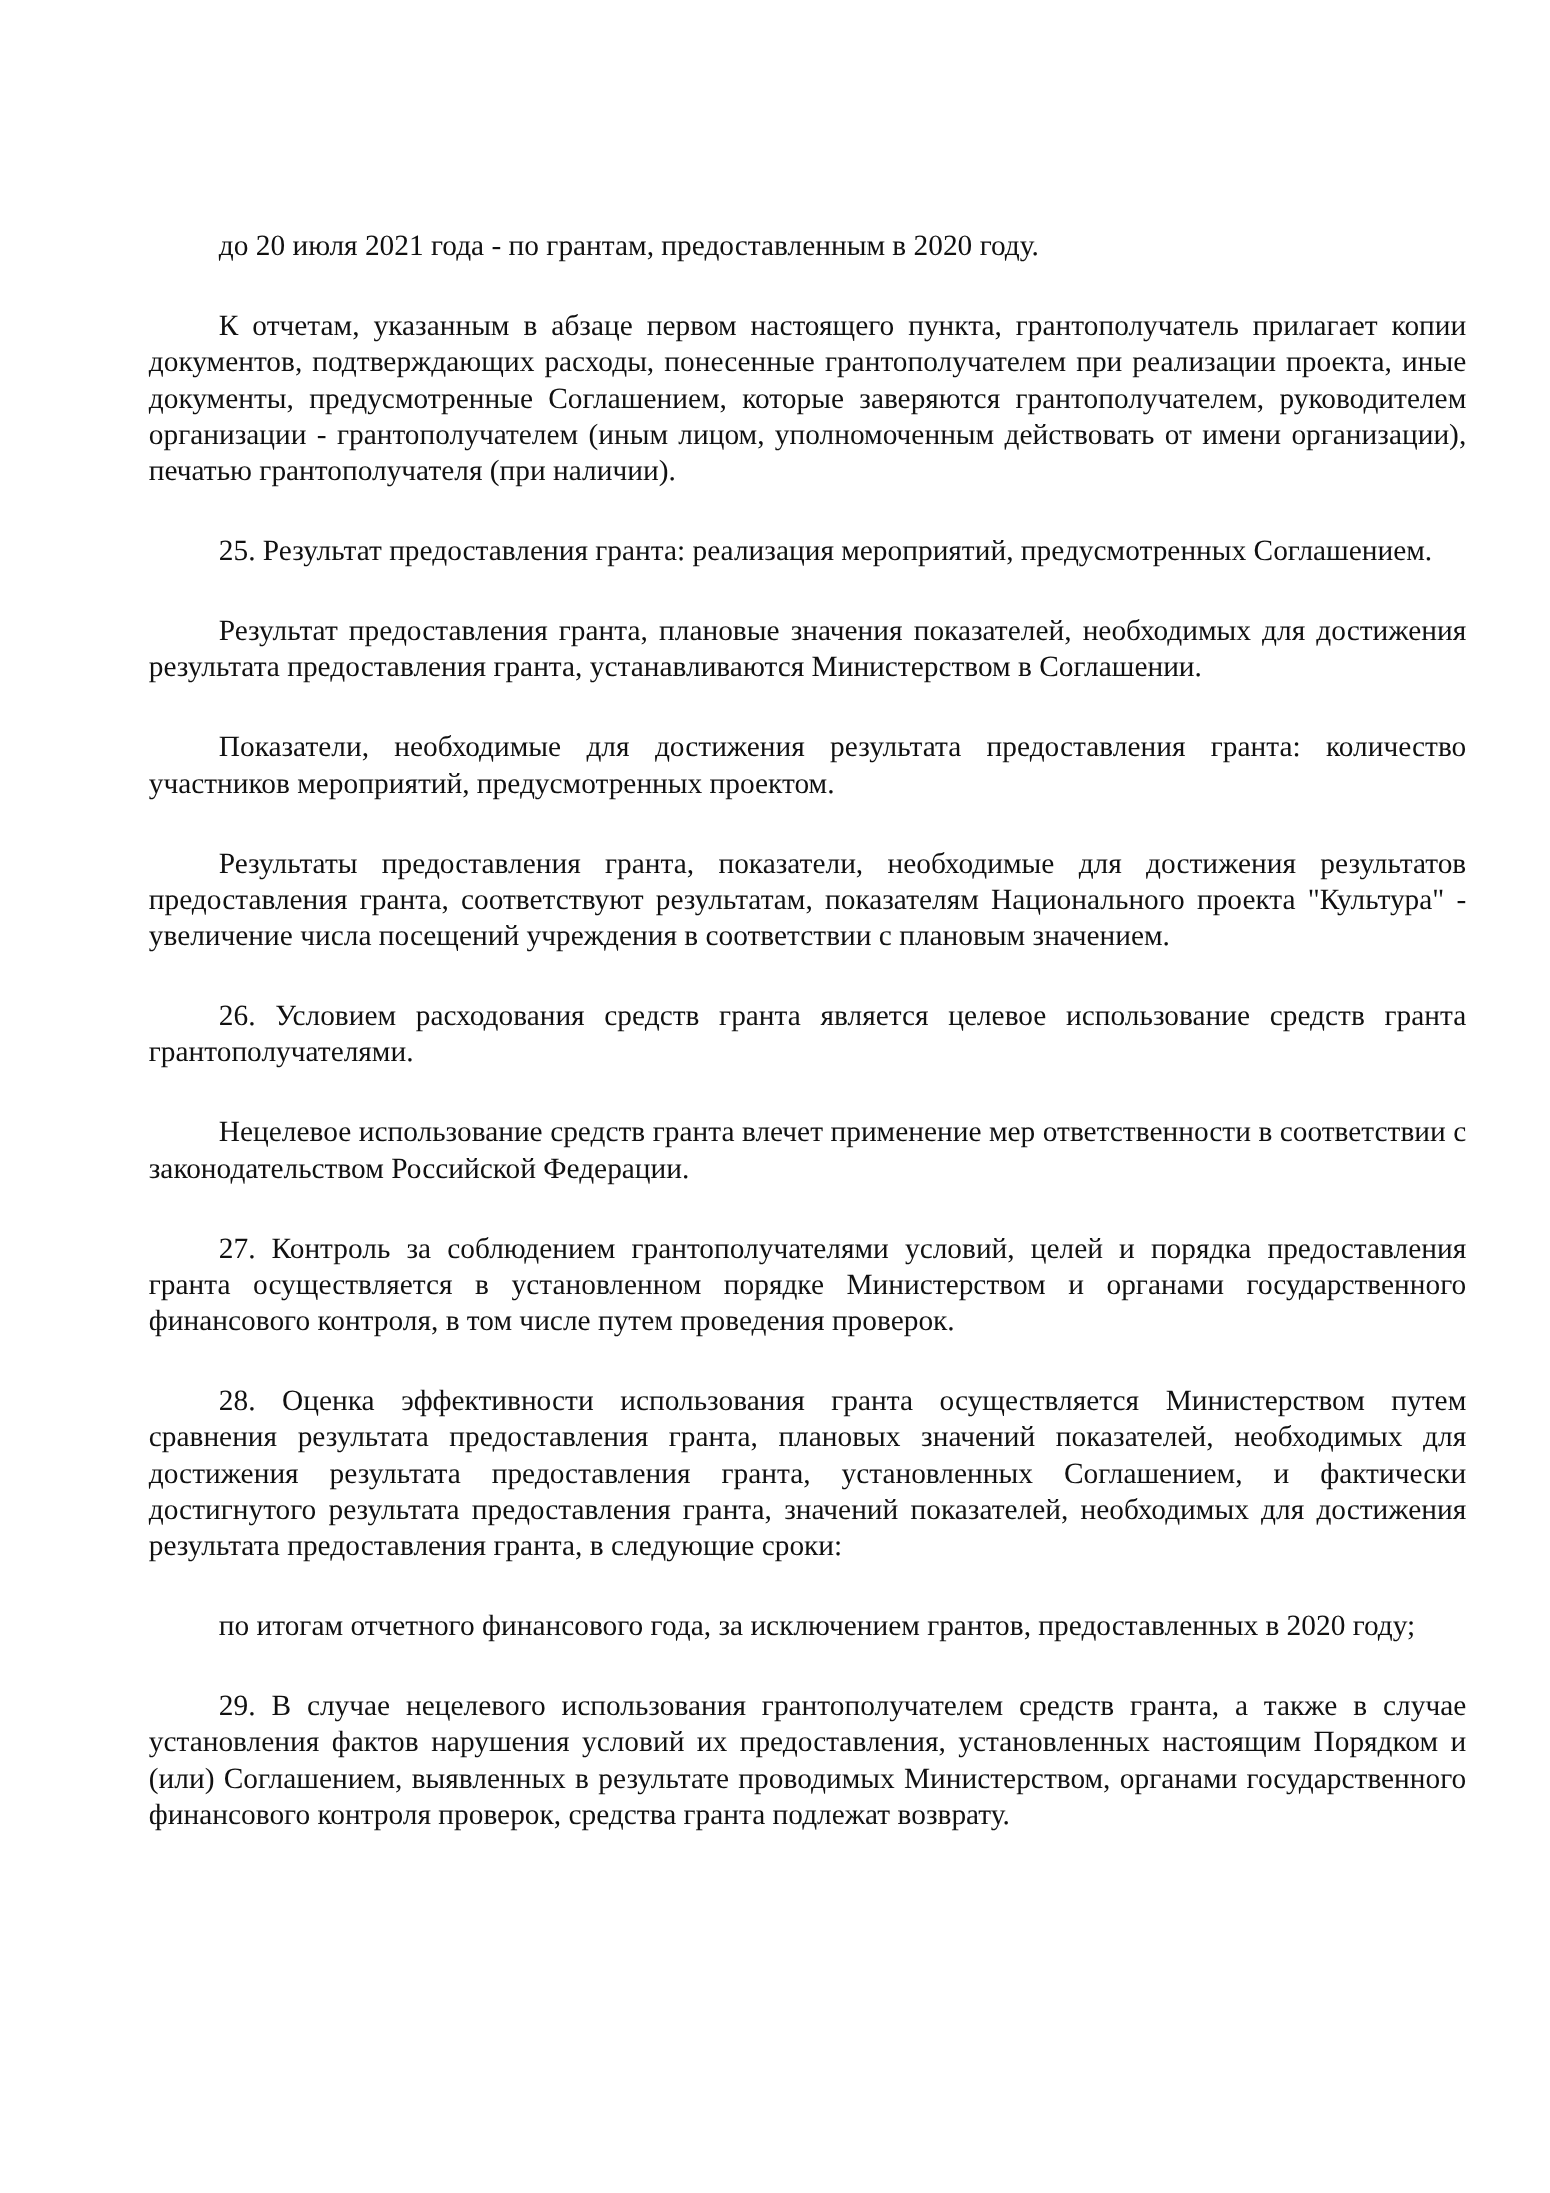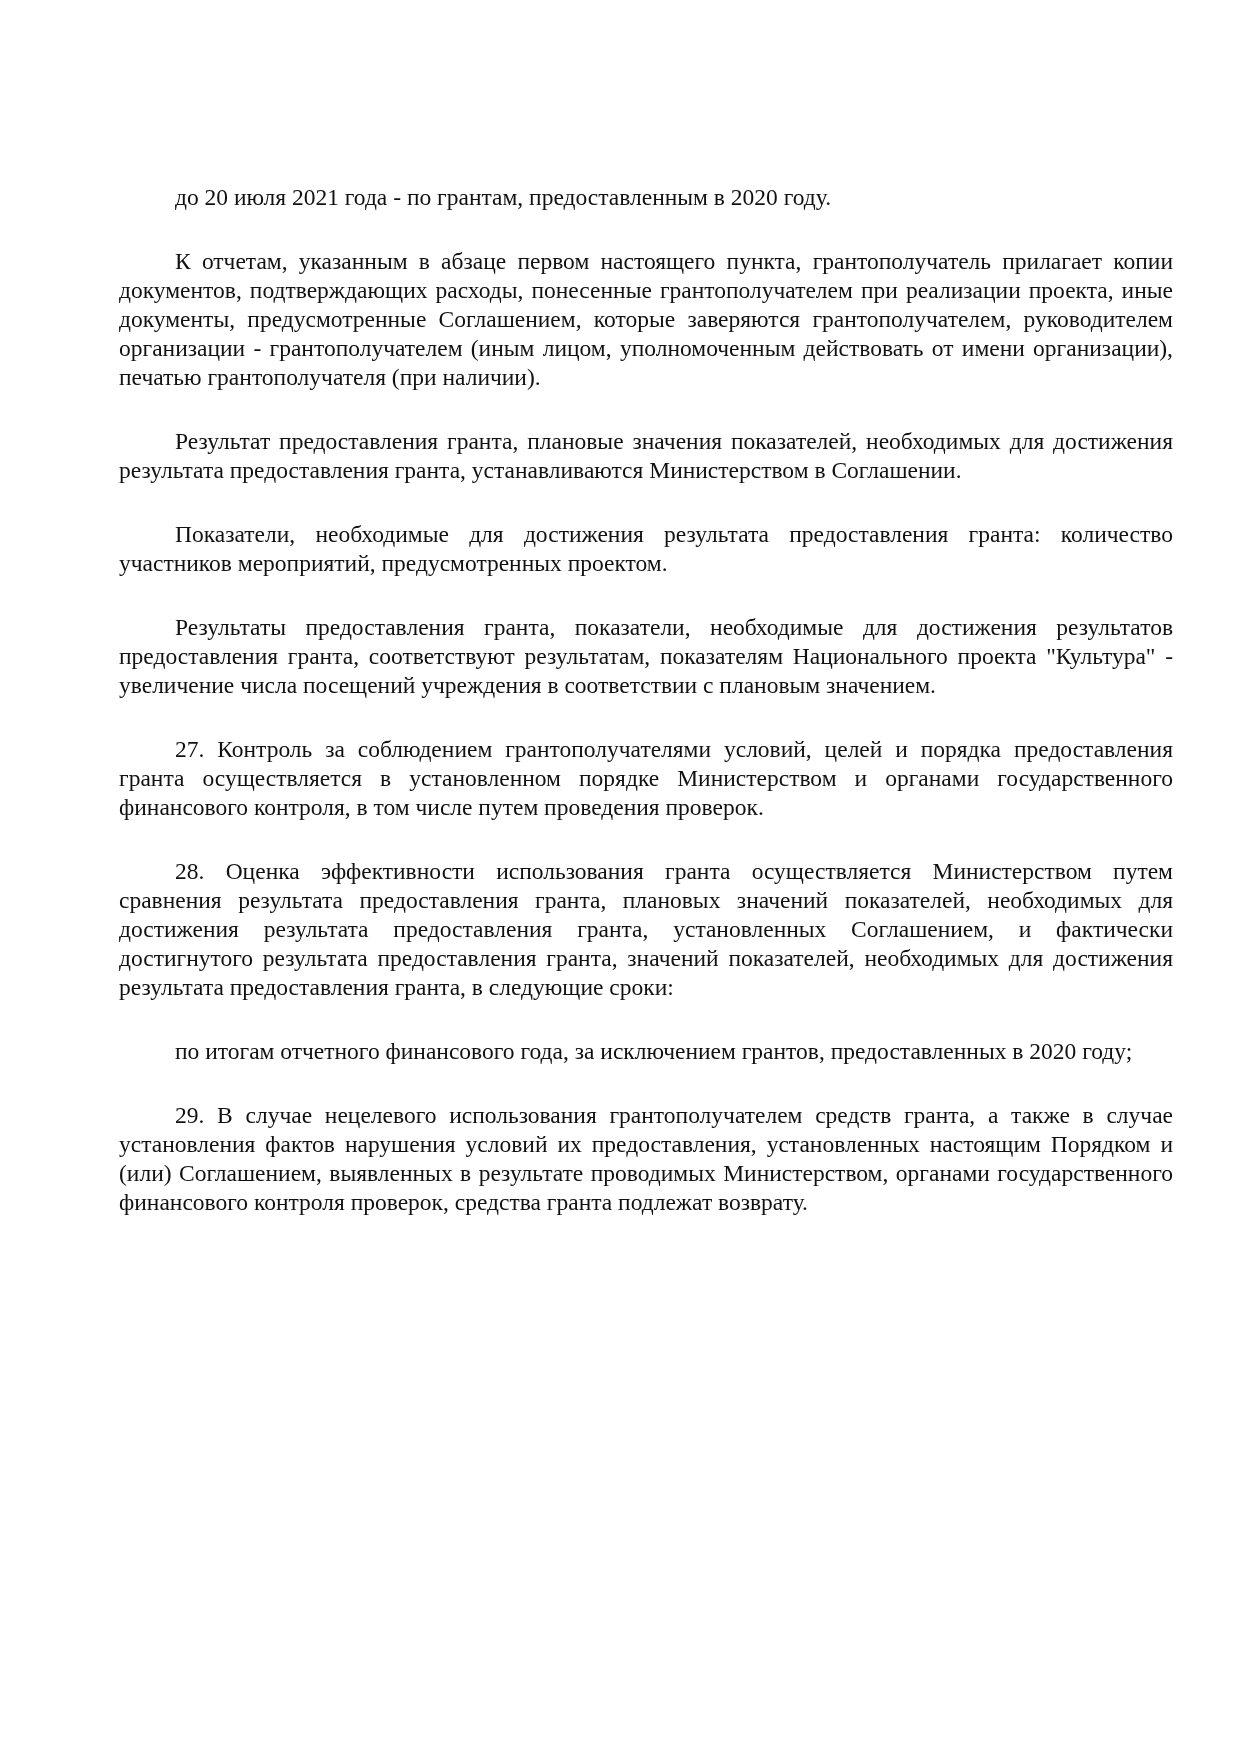--- a/index.html
+++ b/index.html
@@ -35,20 +35,23 @@
     .para.noindent {
       text-indent: 0;
     }
   </style>
 </head>
 <body>
 
 <div class="page">
   <p class="para indent">до 20 июля 2021 года - по грантам, предоставленным в 2020 году.</p>
   <p class="para indent">К отчетам, указанным в абзаце первом настоящего пункта, грантополучатель прилагает копии документов, подтверждающих расходы, понесенные грантополучателем при реализации проекта, иные документы, предусмотренные Соглашением, которые заверяются грантополучателем, руководителем организации - грантополучателем (иным лицом, уполномоченным действовать от имени организации), печатью грантополучателя (при наличии).</p>
+  <p class="para indent">25. Результат предоставления гранта: реализация мероприятий, предусмотренных Соглашением.</p>
   <p class="para indent">Результат предоставления гранта, плановые значения показателей, необходимых для достижения результата предоставления гранта, устанавливаются Министерством в Соглашении.</p>
   <p class="para indent">Показатели, необходимые для достижения результата предоставления гранта: количество участников мероприятий, предусмотренных проектом.</p>
   <p class="para indent">Результаты предоставления гранта, показатели, необходимые для достижения результатов предоставления гранта, соответствуют результатам, показателям Национального проекта "Культура" - увеличение числа посещений учреждения в соответствии с плановым значением.</p>
+  <p class="para indent">26. Условием расходования средств гранта является целевое использование средств гранта грантополучателями.</p>
+  <p class="para indent">Нецелевое использование средств гранта влечет применение мер ответственности в соответствии с законодательством Российской Федерации.</p>
   <p class="para indent">27. Контроль за соблюдением грантополучателями условий, целей и порядка предоставления гранта осуществляется в установленном порядке Министерством и органами государственного финансового контроля, в том числе путем проведения проверок.</p>
   <p class="para indent">28. Оценка эффективности использования гранта осуществляется Министерством путем сравнения результата предоставления гранта, плановых значений показателей, необходимых для достижения результата предоставления гранта, установленных Соглашением, и фактически достигнутого результата предоставления гранта, значений показателей, необходимых для достижения результата предоставления гранта, в следующие сроки:</p>
   <p class="para indent">по итогам отчетного финансового года, за исключением грантов, предоставленных в 2020 году;</p>
   <p class="para indent">29. В случае нецелевого использования грантополучателем средств гранта, а также в случае установления фактов нарушения условий их предоставления, установленных настоящим Порядком и (или) Соглашением, выявленных в результате проводимых Министерством, органами государственного финансового контроля проверок, средства гранта подлежат возврату.</p>
 </div>
 
 </body></html>

